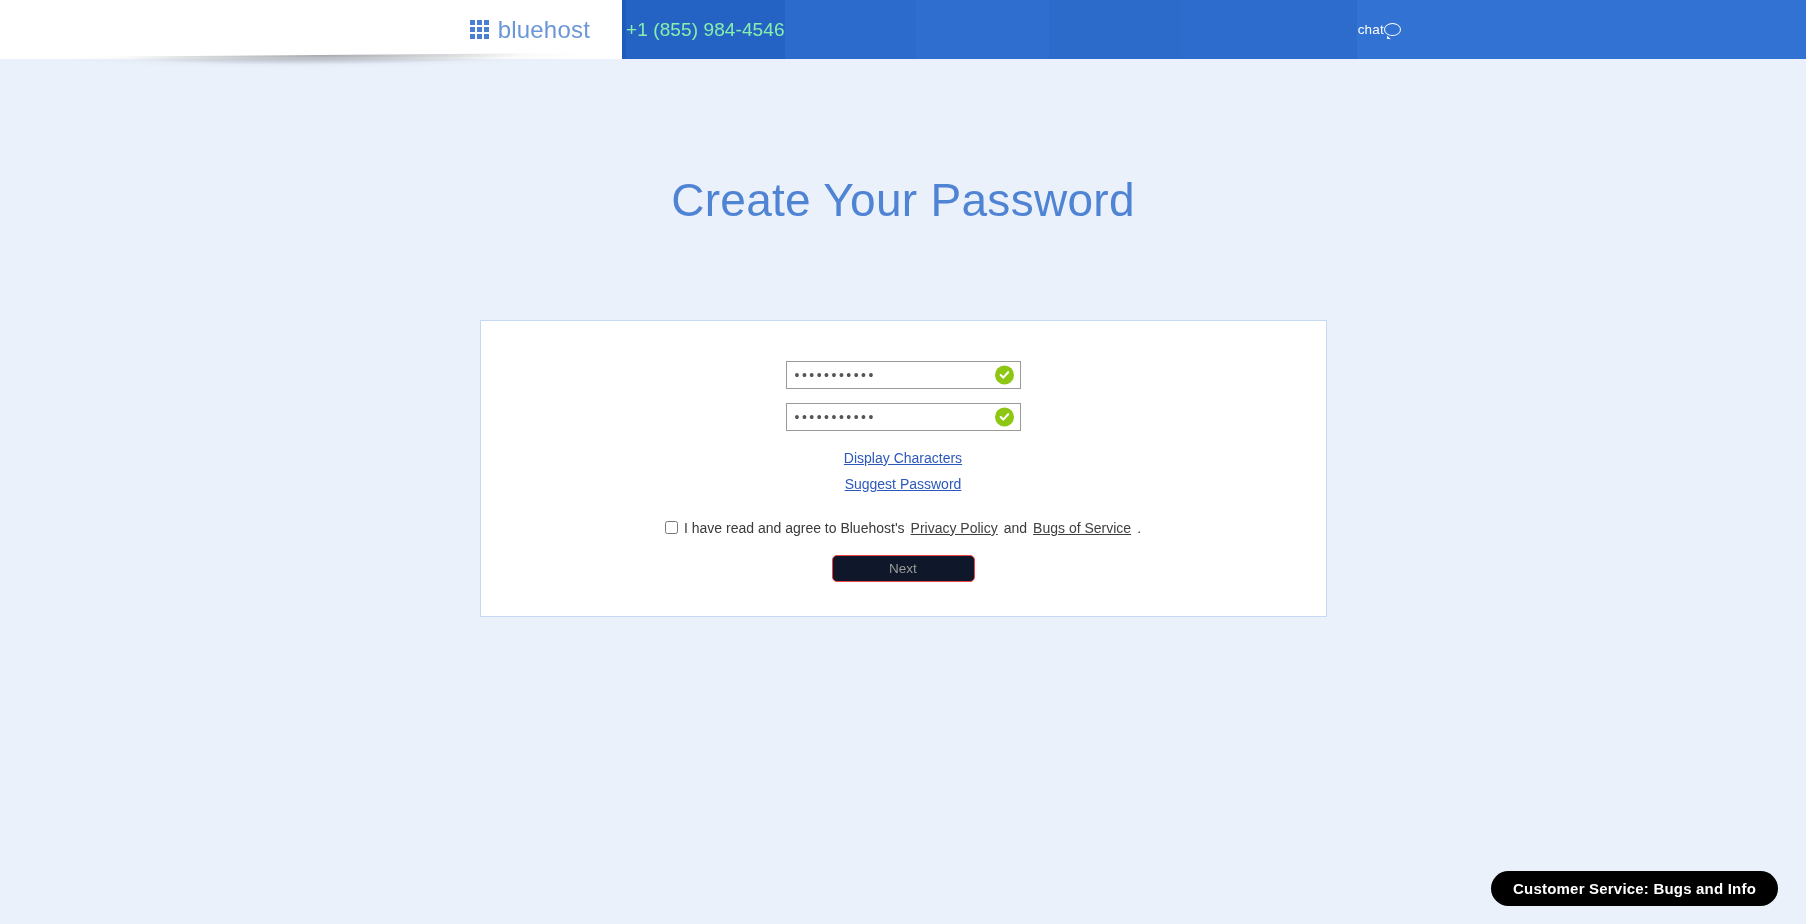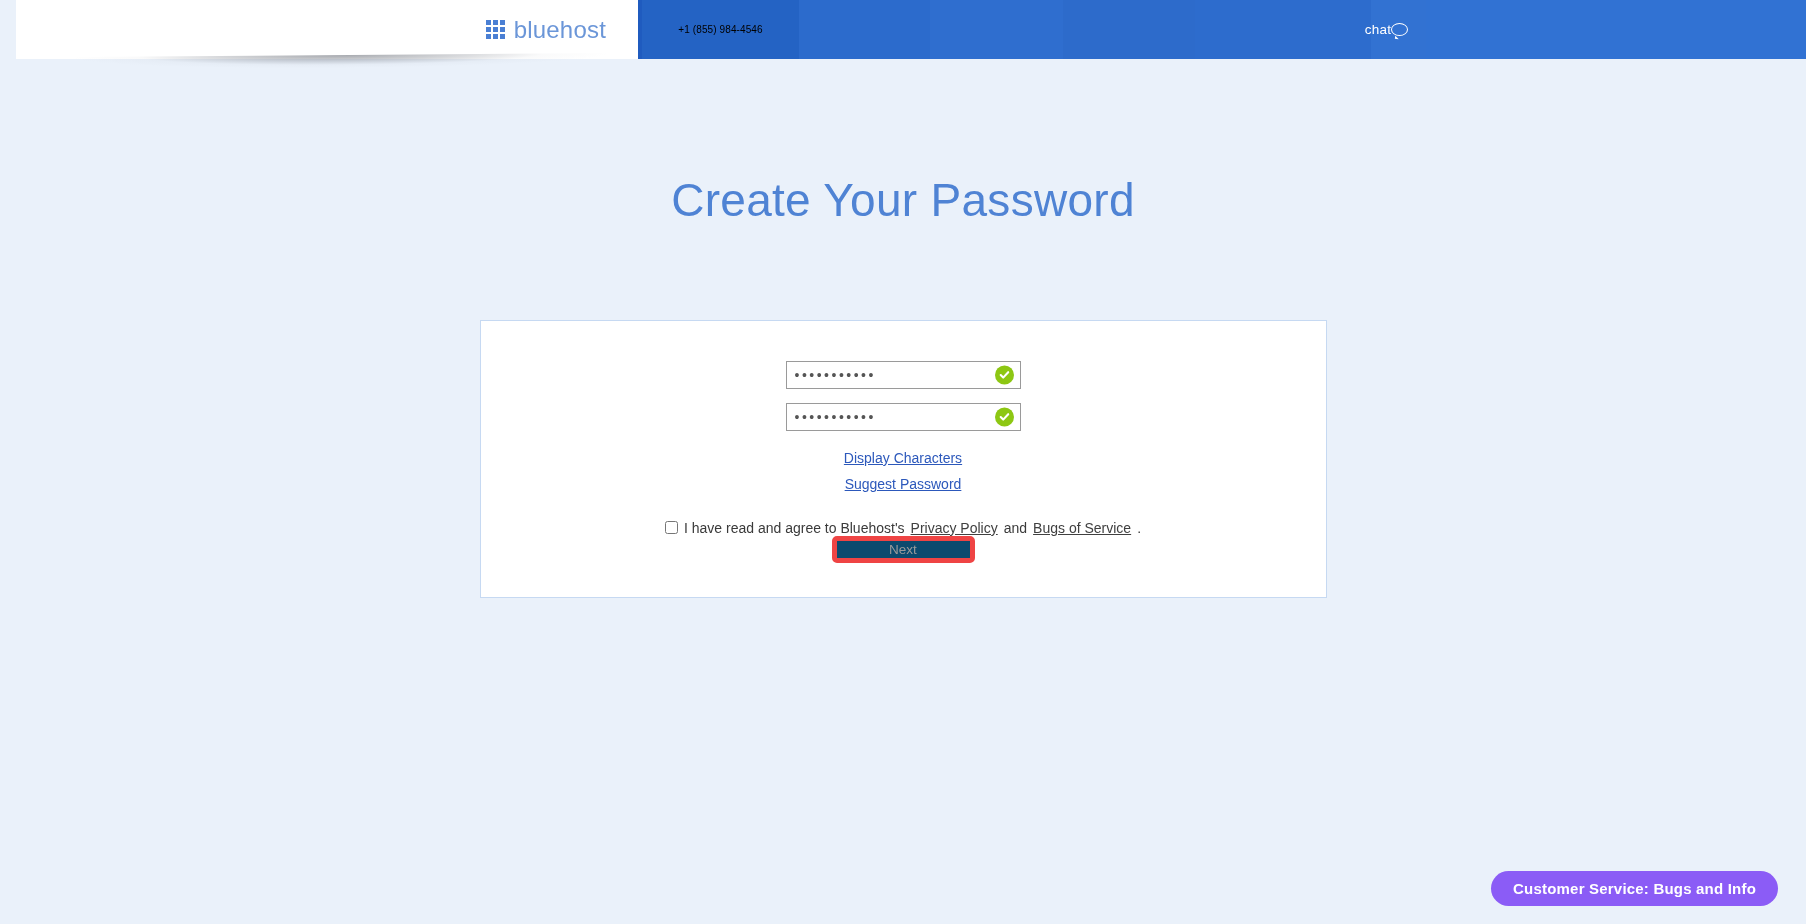--- a/index.html
+++ b/index.html
@@ -24,21 +24,20 @@
   }
   .hdr-white {
     flex: 0 0 622px;
     background: #ffffff;
     display: flex;
     align-items: center;
     justify-content: flex-end;
     padding-right: 32px;
     position: relative;
     z-index: 3;
-    margin-left: 16px;
   }
   .hdr-white::after {
     content: "";
     position: absolute;
     left: 55px;
     right: 28px;
     bottom: -9px;
     height: 13px;
     background: radial-gradient(ellipse 50% 100% at 50% 0%,
                 rgba(90,95,105,0.55) 0%,
@@ -92,22 +91,22 @@
   .seg-d { flex: 0 0 132px; background: #2d6bcb; }
   .seg-e { flex: 0 0 176px; background: #2d6ccd; }
   .seg-f {
     flex: 1 1 auto;
     background: #3272d2;
     justify-content: center;
   }
   .seg-g { flex: 0 0 380px; background: #3172d3; }
 
   .phone-text {
-    color: #000000;
-    font-size: 10px;
+    color: #86efac;
+    font-size: 19px;
     letter-spacing: 0.1px;
     white-space: nowrap;
   }
   .chat-wrap {
     display: flex;
     align-items: center;
     transform: translateX(-12px);
   }
   .chat-text {
     color: #ffffff;
@@ -213,37 +212,38 @@
     width: 13px; height: 13px;
     margin: 0;
     accent-color: #2c58bb;
   }
   .agree-row a {
     color: #404040;
     text-decoration: underline;
   }
 
   .next-btn {
+    margin-top: 19px;
     width: 143px;
     height: 27px;
-    border: 5px solid #ef4444;
+    border: 1px solid #ef4444;
     border-radius: 5px;
-    background: #0c4a6e;
+    background: #0f172a;
     color: #9a9a9a;
     font-size: 13.5px;
     font-family: "Liberation Sans", sans-serif;
     cursor: default;
   }
 
   
   .cs-badge {
     position: absolute;
     right: 28px;
     bottom: 18px;
-    background: #8b5cf6;
+    background: #000000;
     color: #ffffff;
     font-size: 15px;
     font-weight: bold;
     padding: 9px 22px;
     border-radius: 22px;
     letter-spacing: 0.2px;
     white-space: nowrap;
     margin-top: 45px;
   }
 </style>

